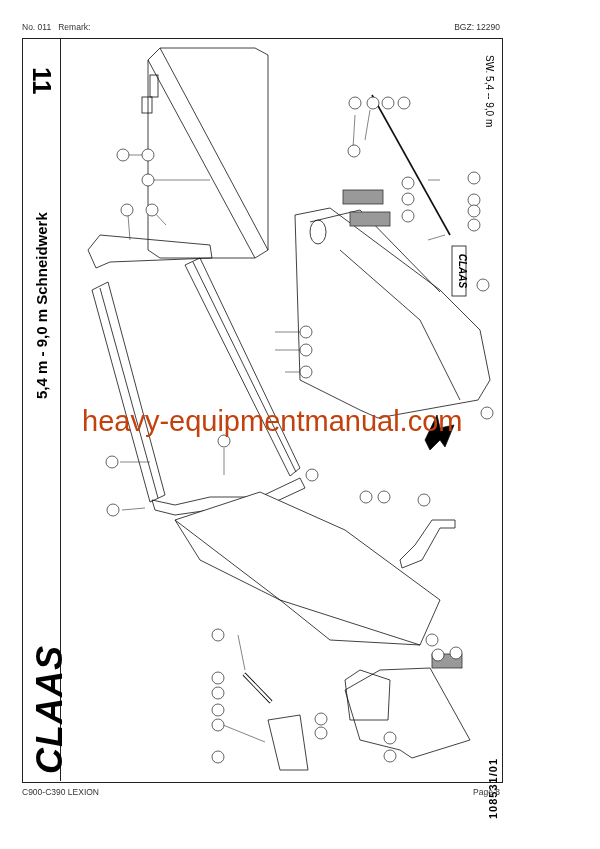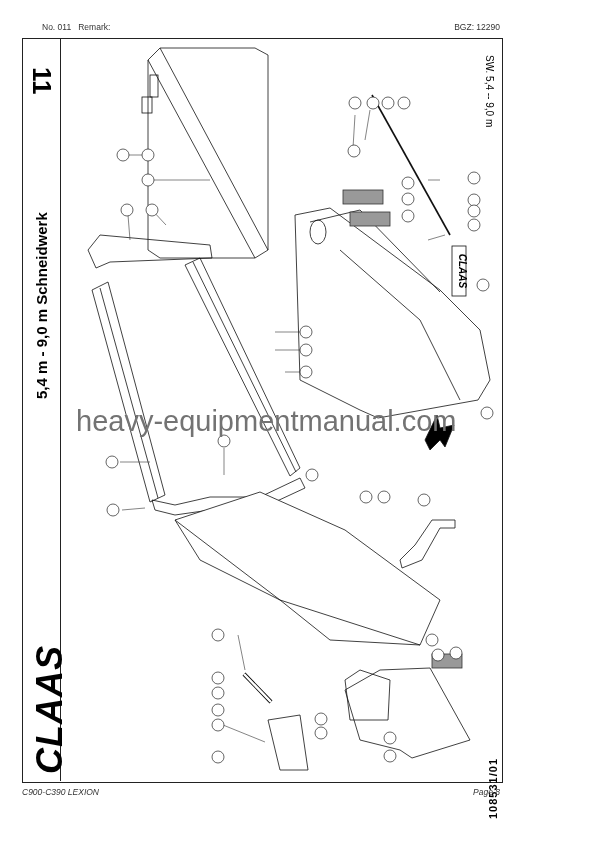--- a/index.html
+++ b/index.html
@@ -1,30 +1,30 @@
 <!DOCTYPE html>
 <html><head>
 <meta charset="utf-8">
 <style>
   html, body { margin:0; padding:0; background:#fff; }
   body { width:600px; height:849px; position:relative; overflow:hidden; font-family:"Liberation Sans", sans-serif; color:#000; }
-  .hdr { position:absolute; top:22px; font-size:8.5px; color:#333;margin-left:20px; }
+  .hdr { position:absolute; top:22px; font-size:8.5px; color:#333; }
   .hdr-left { left:22px; }
   .hdr-right { right:100px; }
-  .ftr { position:absolute; top:787px; font-size:8.5px; color:#333;font-style:italic; }
+  .ftr { position:absolute; top:787px; font-size:8.5px; color:#333; }
   .ftr-left { left:22px; }
   .ftr-right { right:100px; }
   .frame { position:absolute; left:22px; top:38px; width:481px; height:745px; border:1.5px solid #222; box-sizing:border-box; }
   .title-strip { position:absolute; left:0; top:0; width:37px; height:742px; border-right:1.5px solid #222; }
   .page-num { position:absolute; left:6px; top:36px; font-size:26px; font-weight:bold; transform:rotate(90deg); transform-origin:left top; left:34px; top:28px; }
   .title-text { position:absolute; left:10px; top:360px; font-size:15px; font-weight:bold; white-space:nowrap; transform:rotate(-90deg); transform-origin:left top; }
   .claas-logo { position:absolute; left:6px; top:735px; font-size:36px; font-weight:900; font-style:italic; letter-spacing:1px; white-space:nowrap; transform:rotate(-90deg); transform-origin:left top; font-family:"Liberation Sans", sans-serif; }
   .sw-text { position:absolute; left:472px; top:16px; font-size:10px; white-space:nowrap; transform:rotate(90deg); transform-origin:left top; }
   .doc-id { position:absolute; left:464px; top:780px; font-size:11px; font-weight:bold; letter-spacing:1px; white-space:nowrap; transform:rotate(-90deg); transform-origin:left top; }
-  .watermark { position:absolute; left:76px; top:405px; font-size:29px; color:#737373; white-space:nowrap; }
+  .watermark { position:absolute; left:82px; top:405px; font-size:29px; color:#c2410c; white-space:nowrap; }
   svg.drawing { position:absolute; left:0; top:0; }
   .callout { font-family:"Liberation Sans", sans-serif; font-size:8px; }
 </style>
 </head>
 <body>
 
 <div class="hdr hdr-left">
   <span>No. 011</span>&nbsp;&nbsp;&nbsp;<span>Remark:</span>
 </div>
 <div class="hdr hdr-right">BGZ: 12290</div>

